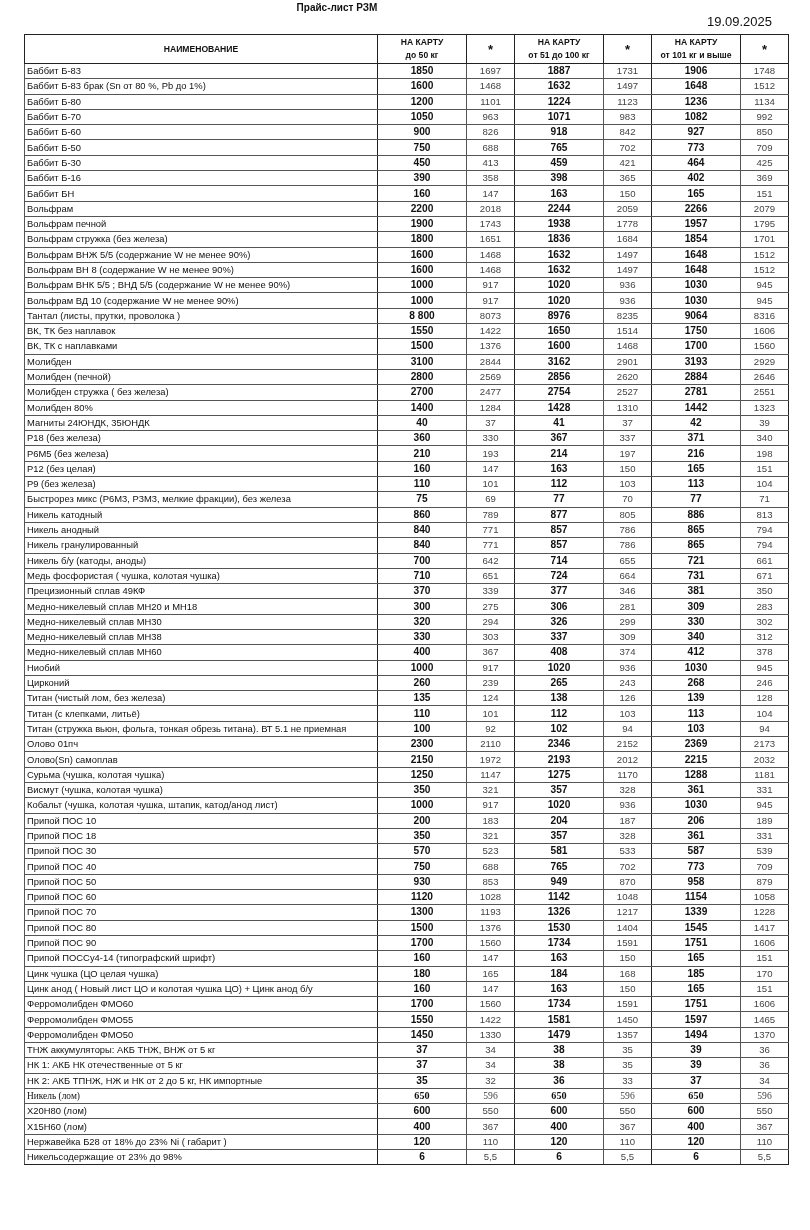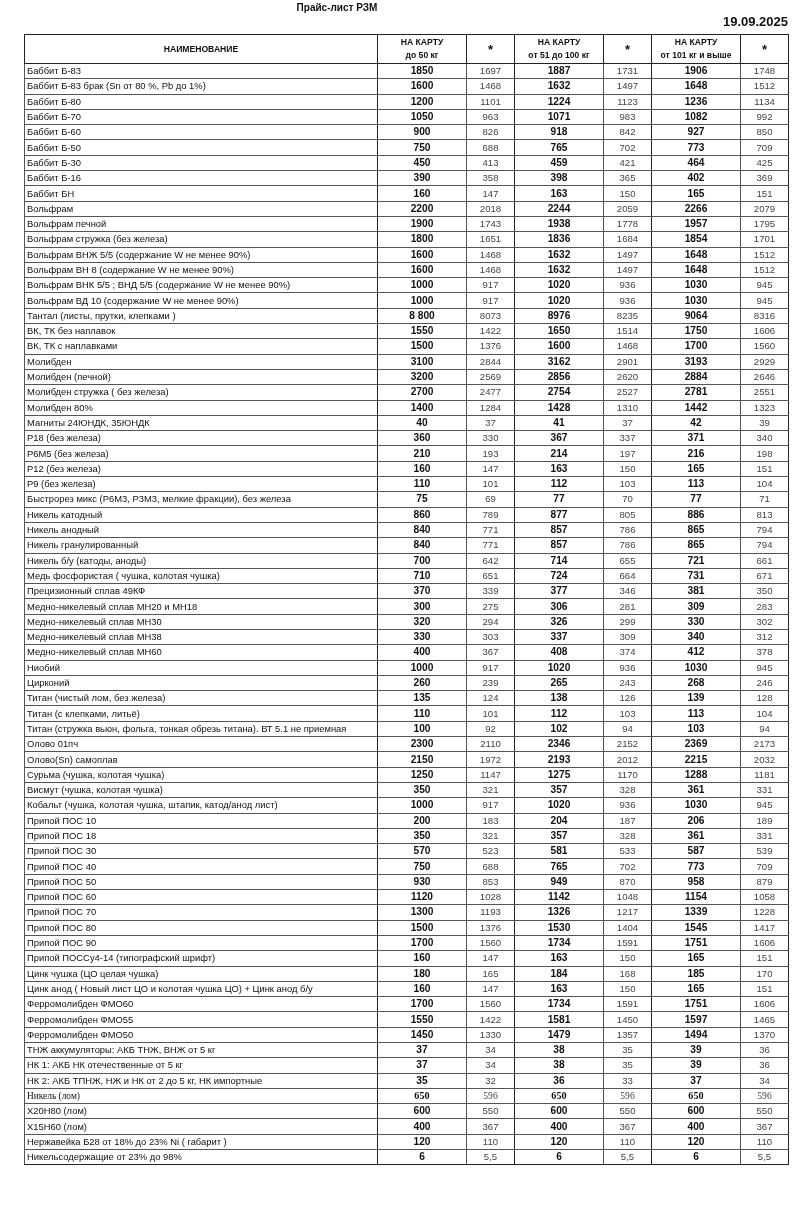--- a/index.html
+++ b/index.html
@@ -1,18 +1,18 @@
 <!DOCTYPE html>
 <html><head>
 <meta charset="utf-8">
 <style>
   html, body { margin: 0; padding: 0; background: #ffffff; }
   body { width: 810px; height: 1230px; position: relative; font-family: "Liberation Sans", sans-serif; color: #111; overflow: hidden; }
   .title { position: absolute; top: 2px; left: 0; width: 674px; text-align: center; font-size: 10px; font-weight: bold; }
-  .date { position: absolute; top: 14px; right: 22px; font-size: 13px; font-weight: bold; }
+  .date { position: absolute; top: 14px; right: 38px; font-size: 13px; font-weight: normal; }
   table { position: absolute; top: 34px; left: 24px; border-collapse: collapse; table-layout: fixed; width: 764px; padding-left: 12px; }
   col.c-name { width: 353px; }
   col.c-main { width: 89px; }
   col.c-star { width: 48px; }
   th, td { border: 1px solid #555; padding: 0; height: 14.3px; line-height: 14px; font-size: 9.4px; white-space: nowrap; overflow: hidden; }
   thead th { border: 1px solid #222; height: 28px; line-height: 13px; font-size: 8.6px; font-weight: bold; text-align: center; }
   thead th.star { font-size: 13px; }
   td.name { text-align: left; padding-left: 2px; border-right: 1.5px solid #222; }
   td.main { text-align: center; font-weight: bold; font-size: 10.2px; border-left: 1.5px solid #222; }
   td.star { text-align: center; color: #444; font-size: 9.6px; border-right: 1.5px solid #222; }
@@ -185,21 +185,21 @@
       <tr>
         <td class="name">Вольфрам ВД 10    (содержание W не менее 90%)</td>
         <td class="main">1000</td>
         <td class="star">917</td>
         <td class="main">1020</td>
         <td class="star">936</td>
         <td class="main">1030</td>
         <td class="star">945</td>
       </tr>
       <tr>
-        <td class="name">Тантал (листы, прутки, клепками )</td>
+        <td class="name">Тантал (листы, прутки, проволока )</td>
         <td class="main">8 800</td>
         <td class="star">8073</td>
         <td class="main">8976</td>
         <td class="star">8235</td>
         <td class="main">9064</td>
         <td class="star">8316</td>
       </tr>
       <tr>
         <td class="name">ВК, ТК без наплавок</td>
         <td class="main">1550</td>
@@ -222,21 +222,21 @@
         <td class="name">Молибден</td>
         <td class="main">3100</td>
         <td class="star">2844</td>
         <td class="main">3162</td>
         <td class="star">2901</td>
         <td class="main">3193</td>
         <td class="star">2929</td>
       </tr>
       <tr>
         <td class="name">Молибден (печной)</td>
-        <td class="main">3200</td>
+        <td class="main">2800</td>
         <td class="star">2569</td>
         <td class="main">2856</td>
         <td class="star">2620</td>
         <td class="main">2884</td>
         <td class="star">2646</td>
       </tr>
       <tr>
         <td class="name">Молибден стружка ( без железа)</td>
         <td class="main">2700</td>
         <td class="star">2477</td>
@@ -275,21 +275,21 @@
       <tr>
         <td class="name">Р6М5 (без железа)</td>
         <td class="main">210</td>
         <td class="star">193</td>
         <td class="main">214</td>
         <td class="star">197</td>
         <td class="main">216</td>
         <td class="star">198</td>
       </tr>
       <tr>
-        <td class="name">Р12 (без железа)</td>
+        <td class="name">Р12 (без целая)</td>
         <td class="main">160</td>
         <td class="star">147</td>
         <td class="main">163</td>
         <td class="star">150</td>
         <td class="main">165</td>
         <td class="star">151</td>
       </tr>
       <tr>
         <td class="name">Р9 (без железа)</td>
         <td class="main">110</td>

